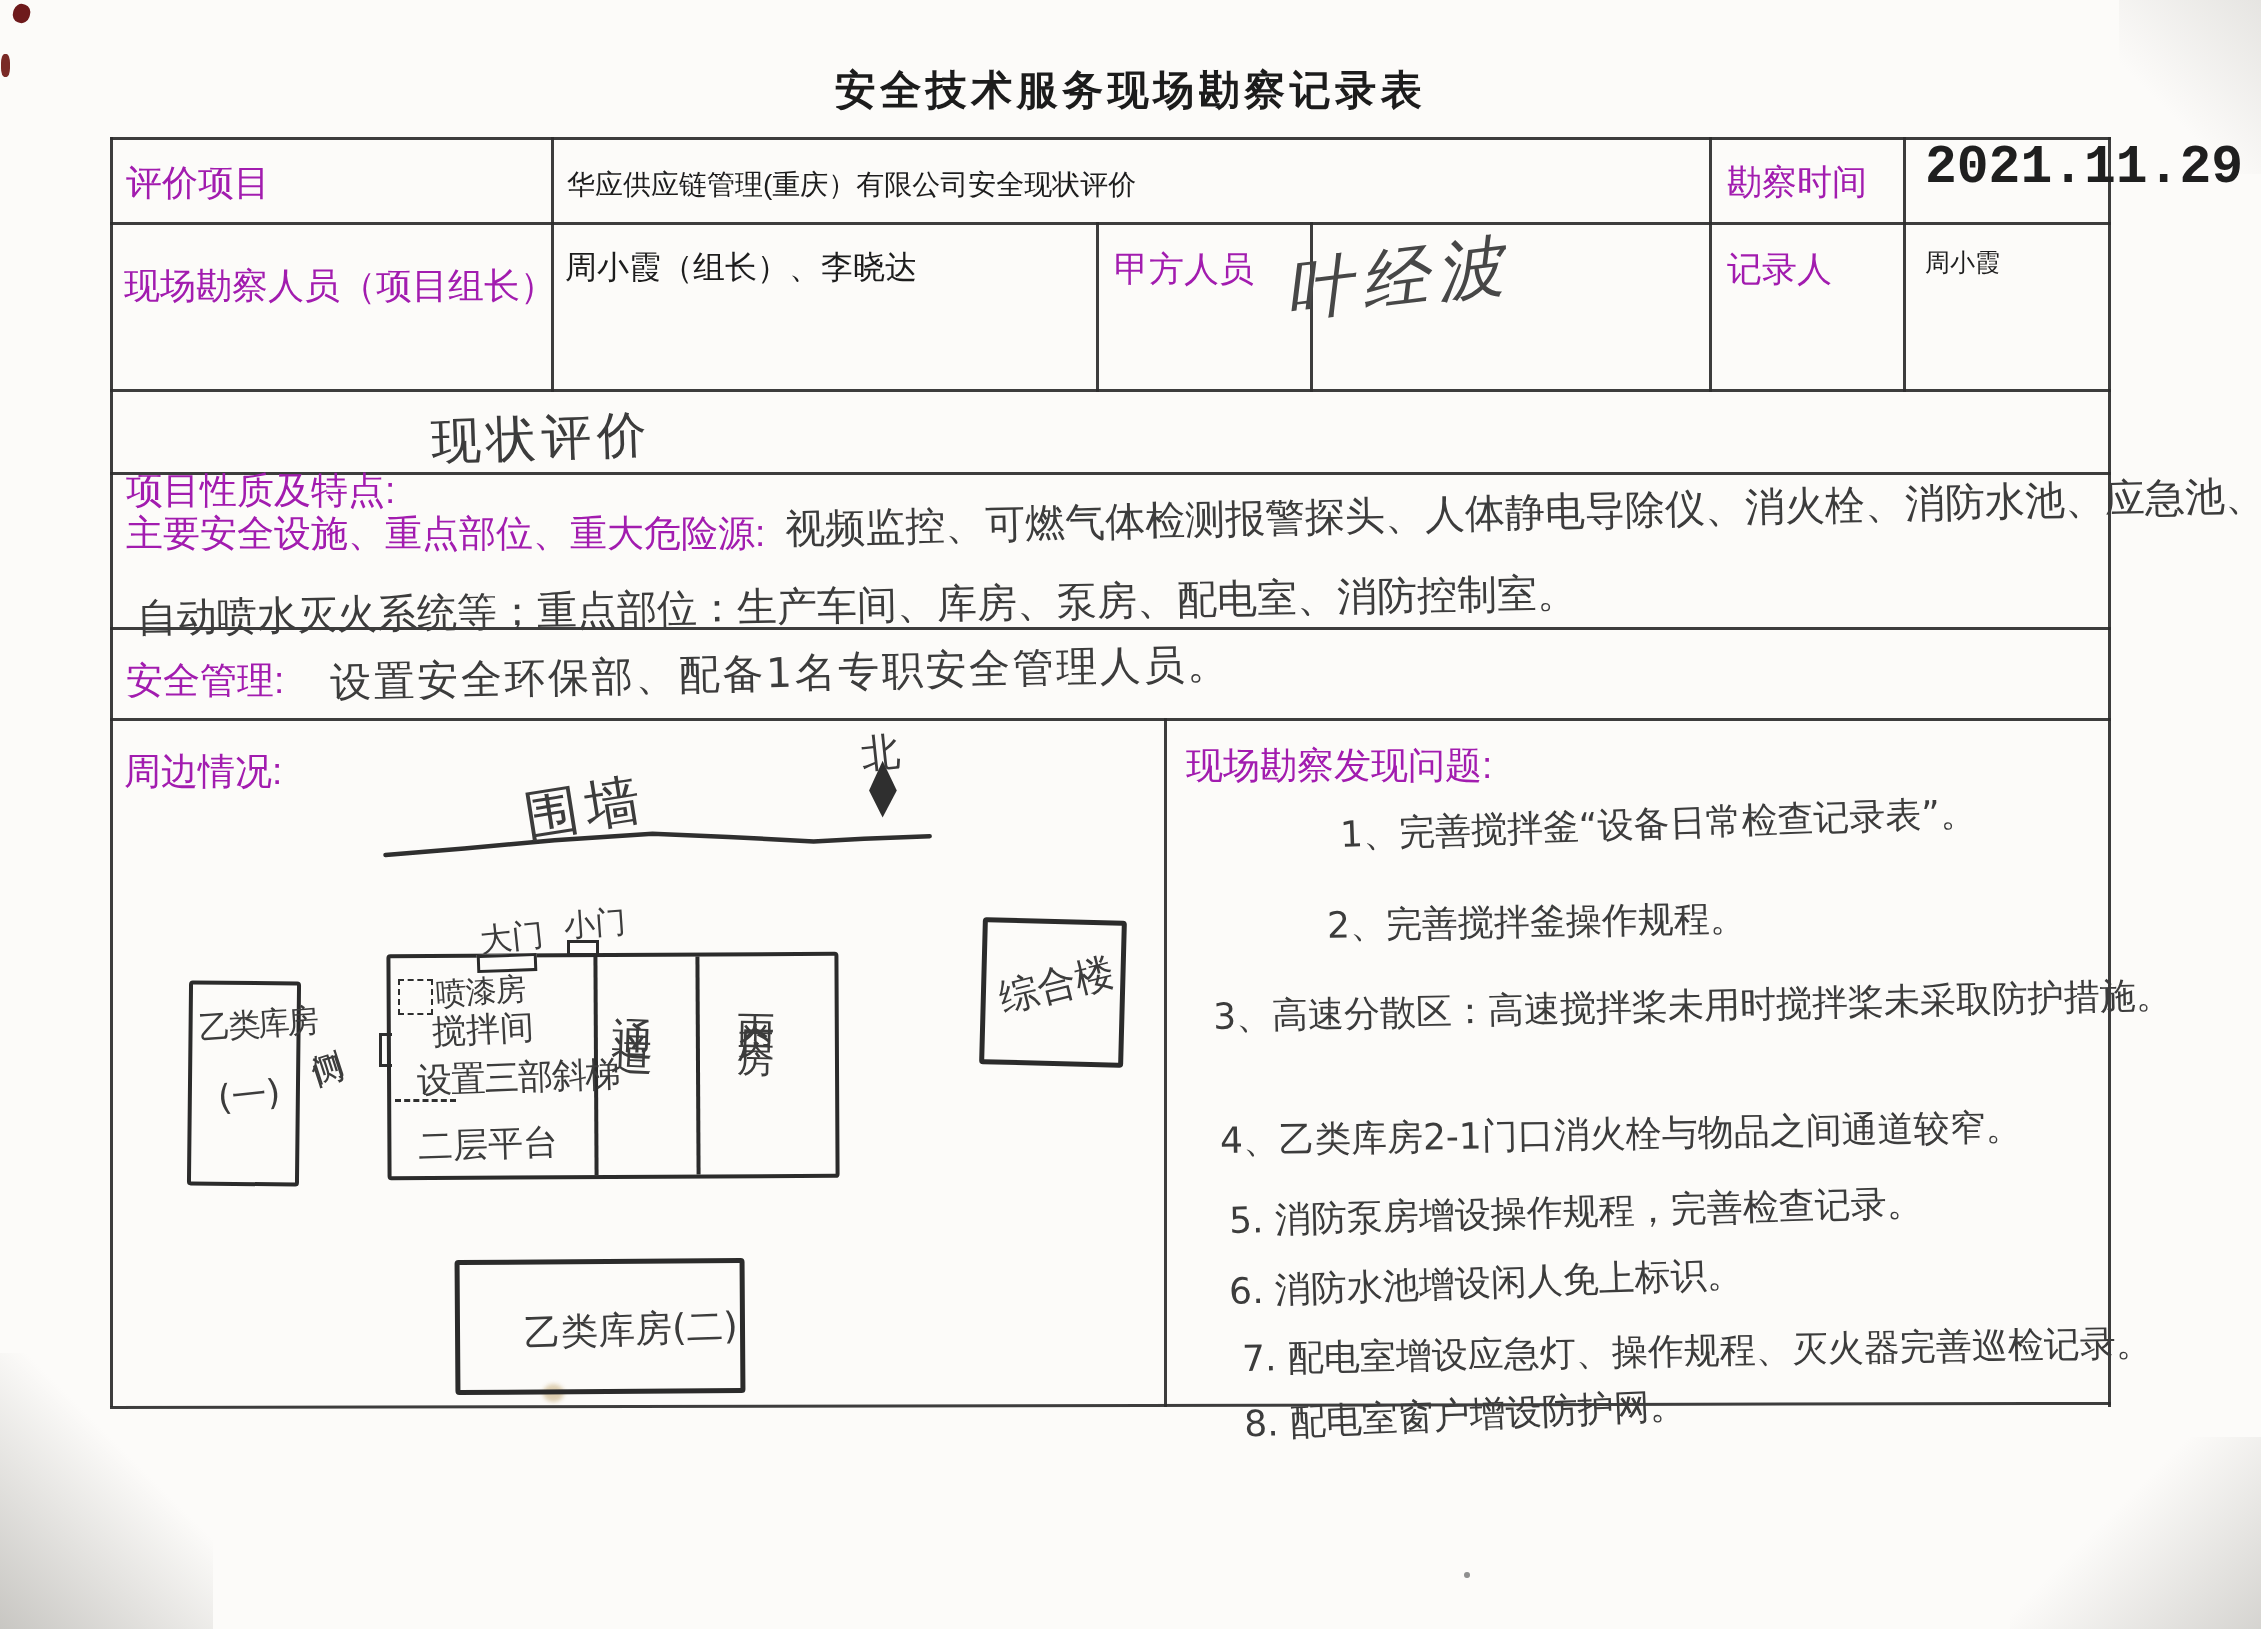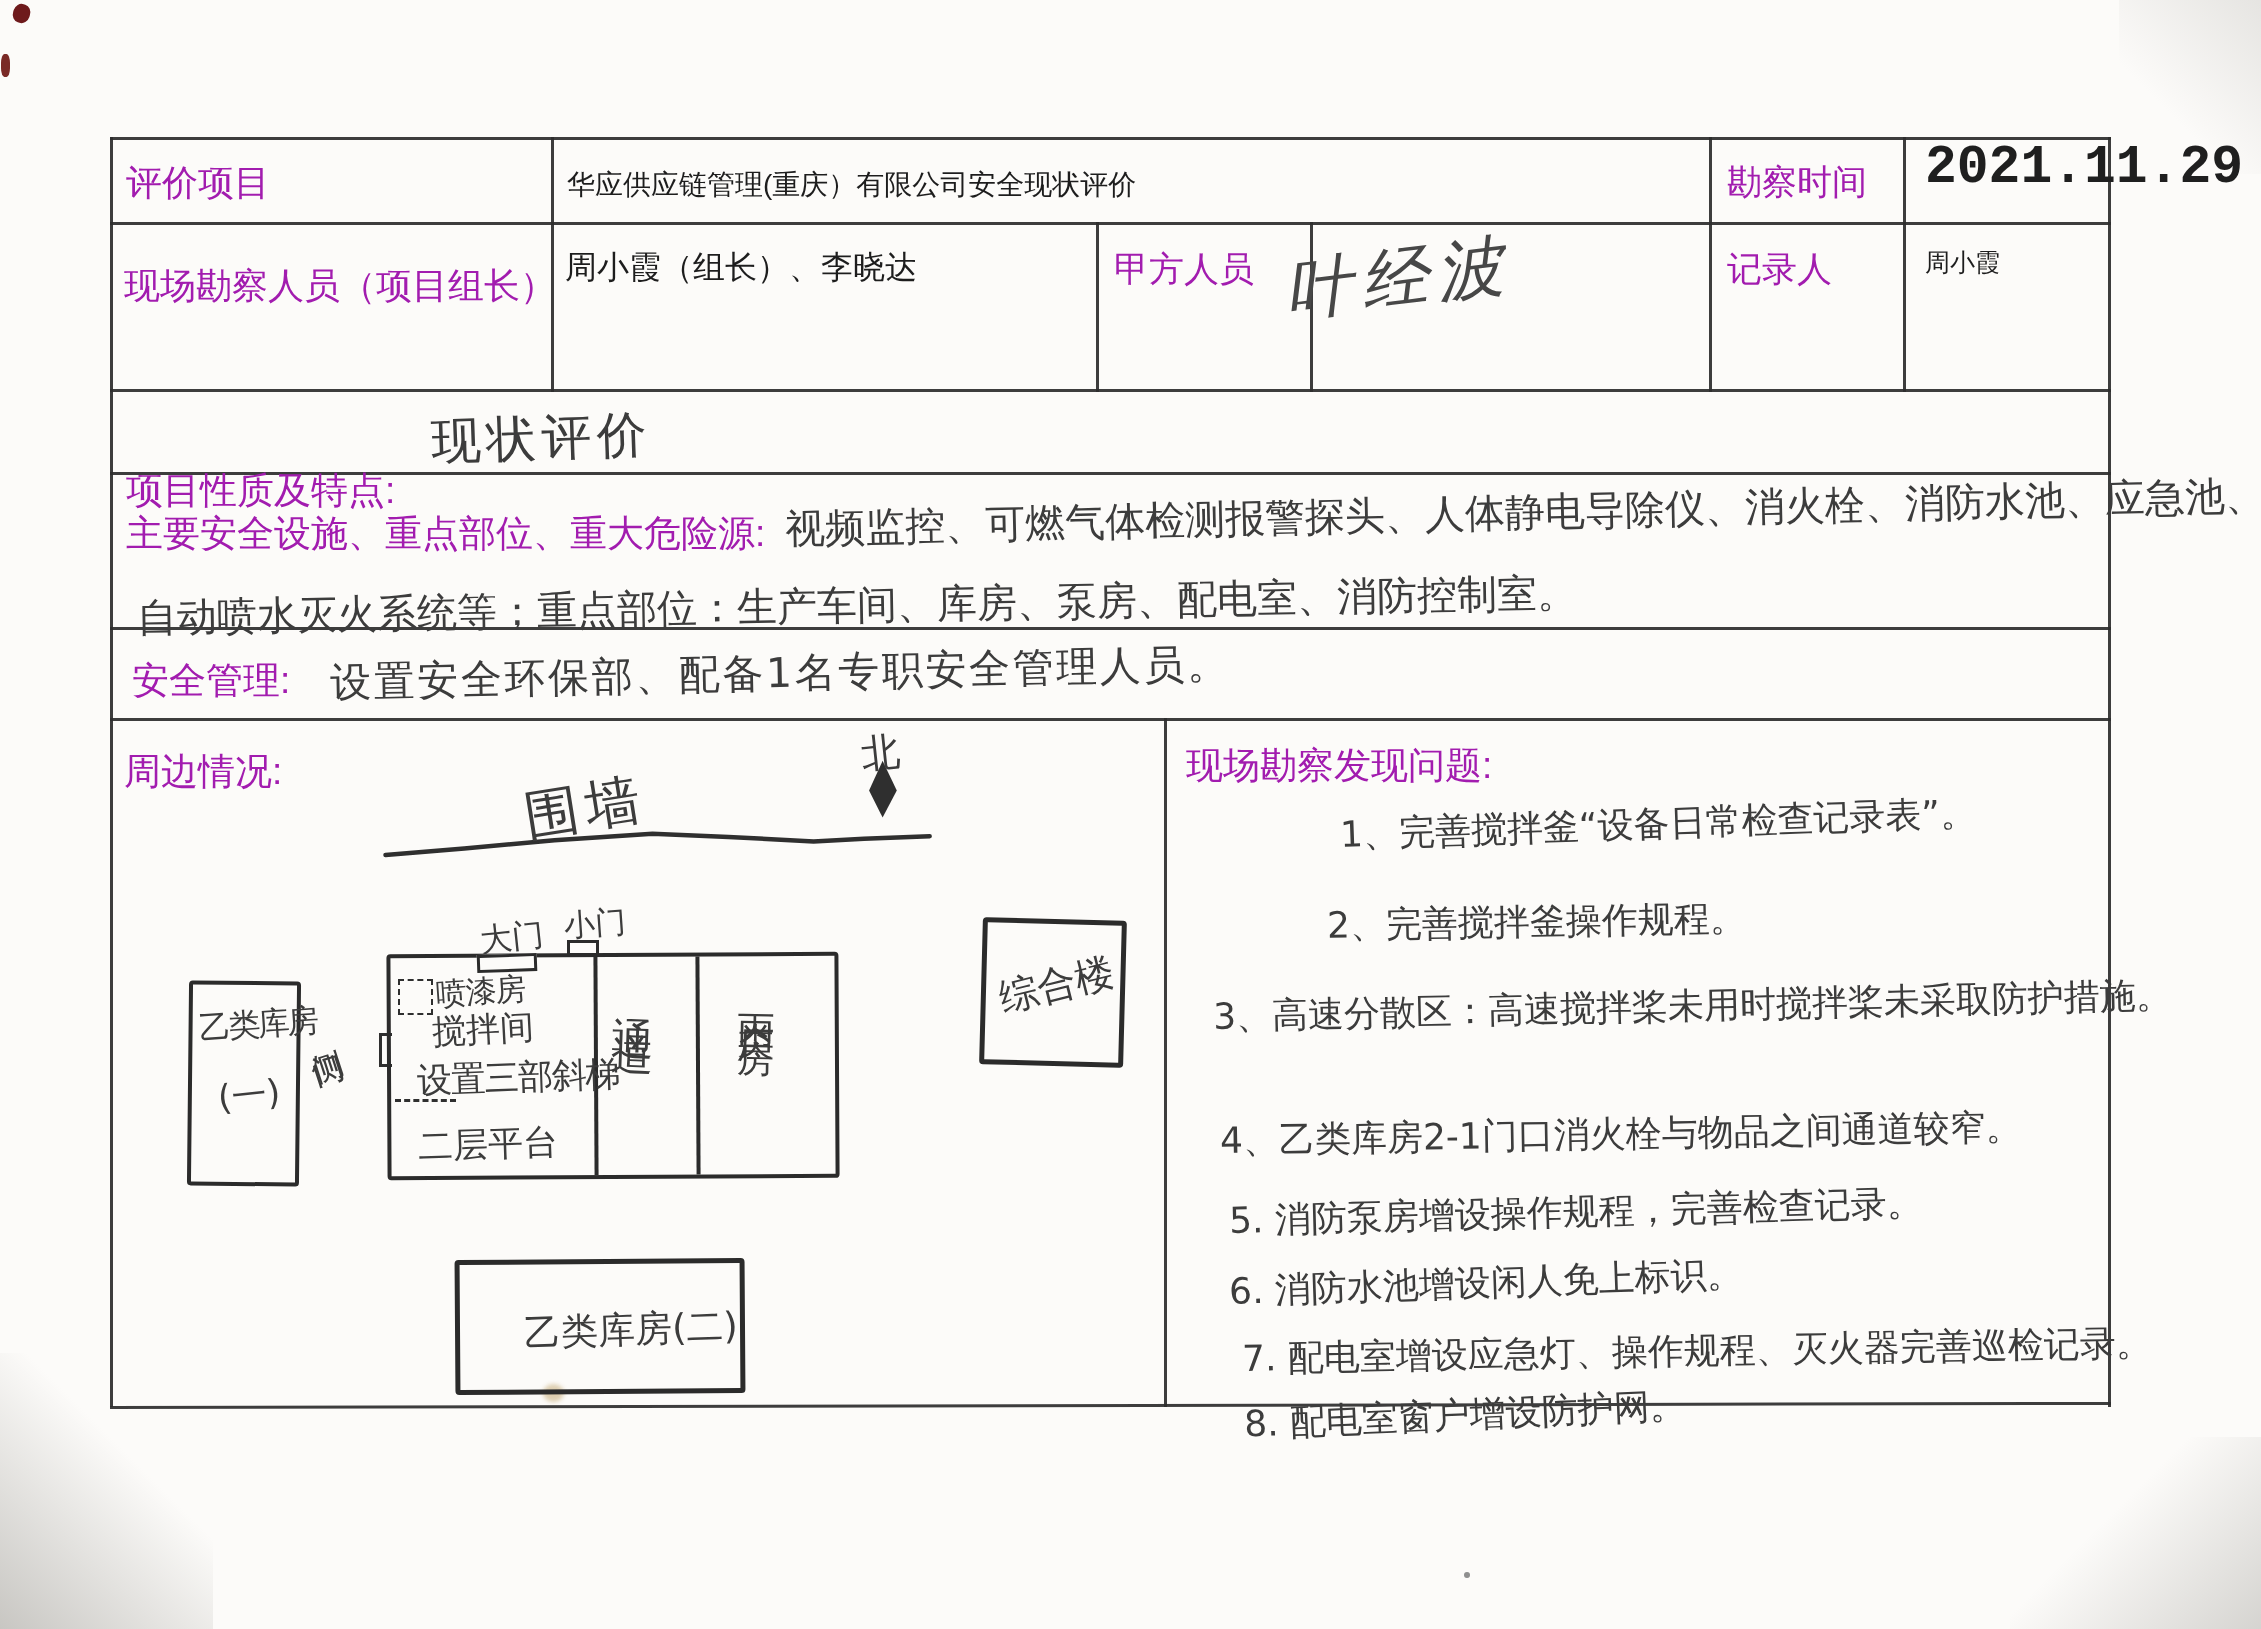--- a/index.html
+++ b/index.html
@@ -38,20 +38,21 @@
 <div class="page">
 
   <div class="abs" style="left:13px;top:3.9px;width:17px;height:19.3px;background:#6e1a1c;border-radius:45%;transform:rotate(18deg);"></div>
   <div class="abs" style="left:1.3px;top:54px;width:8.4px;height:23px;background:#7a2a26;border-radius:40%;"></div>
   <div class="shade" style="left:0;bottom:0;width:213px;height:277px;background:linear-gradient(45deg, rgba(148,146,140,.5), rgba(148,146,140,0) 62%);"></div>
   <div class="shade" style="right:0;bottom:0;width:251px;height:193px;background:linear-gradient(315deg, rgba(150,148,142,.38), rgba(150,148,142,0) 60%);"></div>
   <div class="shade" style="right:0;top:0;width:142px;height:174px;background:linear-gradient(225deg, rgba(150,148,142,.22), rgba(150,148,142,0) 65%);"></div>
   <div class="abs" style="left:543px;top:1384px;width:20.6px;height:18px;background:#d9c7a4;border-radius:50%;filter:blur(1.9px);opacity:.85;"></div>
   <div class="abs" style="left:1464px;top:1572px;width:5.8px;height:5.8px;background:#8f8f8f;border-radius:50%;"></div>
 
+  <div class="abs title">安全技术服务现场勘察记录表</div>
 
   <div class="gl hl" style="left:110px;top:137px;width:2001px;"></div>
   <div class="gl hl" style="left:110px;top:222px;width:2001px;"></div>
   <div class="gl hl" style="left:110px;top:389px;width:2001px;"></div>
   <div class="gl hl" style="left:110px;top:472px;width:2001px;"></div>
   <div class="gl hl" style="left:110px;top:627px;width:2001px;"></div>
   <div class="gl hl" style="left:110px;top:718px;width:2001px;"></div>
   <div class="gl hl" style="left:110px;top:1404px;width:2001px;transform:rotate(-0.12deg);"></div>
   <div class="gl vl" style="left:110px;top:137px;height:1270px;"></div>
   <div class="gl vl" style="left:2108px;top:137px;height:1270px;"></div>
@@ -74,21 +75,21 @@
   <div class="abs printed" style="left:1727px;top:246px;font-size:35px;text-align:center;">记录人</div>
   <div class="abs pval" style="left:1925px;top:246px;font-size:25px;">周小霞</div>
 
   <div class="abs printed" style="left:126px;top:418px;font-size:37px;margin-top:48px;">项目性质及特点:</div>
   <div class="abs hand" style="left:431px;top:405px;font-size:50px;transform:rotate(-2deg);letter-spacing:5.2px;">现状评价</div>
 
   <div class="abs printed" style="left:126px;top:509px;font-size:37px;">主要安全设施、重点部位、重大危险源:</div>
   <div class="abs hand" style="left:785px;top:485px;font-size:40px;transform:rotate(-1.3deg);">视频监控、可燃气体检测报警探头、人体静电导除仪、消火栓、消防水池、应急池、</div>
   <div class="abs hand" style="left:137px;top:578px;font-size:40px;transform:rotate(-1deg);">自动喷水灭火系统等；重点部位：生产车间、库房、泵房、配电室、消防控制室。</div>
 
-  <div class="abs printed" style="left:132px;top:656px;font-size:37px;text-align:center;">安全管理:</div>
+  <div class="abs printed" style="left:126px;top:656px;font-size:37px;text-align:center;">安全管理:</div>
   <div class="abs hand" style="left:330px;top:646px;font-size:41px;transform:rotate(-1.2deg);letter-spacing:2.6px;">设置安全环保部、配备1名专职安全管理人员。</div>
 
   <div class="abs printed" style="left:124px;top:747px;font-size:37px;">周边情况:</div>
 
   <svg class="abs" style="left:0;top:0;width:2261px;height:1630px;" viewBox="0 0 3507 2528">
     <polyline points="598,1326 720,1316 860,1303 1012,1293 1130,1298 1262,1305 1340,1301 1442,1297" fill="none" stroke="#2f2f2f" stroke-width="7" stroke-linecap="round"></polyline>
     <polygon points="1369,1180 1391,1226 1369,1268 1348,1226" fill="#2f2f2f"></polygon>
   </svg>
 
   <div class="abs hand" style="left:524px;top:771px;font-size:55px;transform:rotate(-9deg);letter-spacing:6.4px;">围墙</div>

